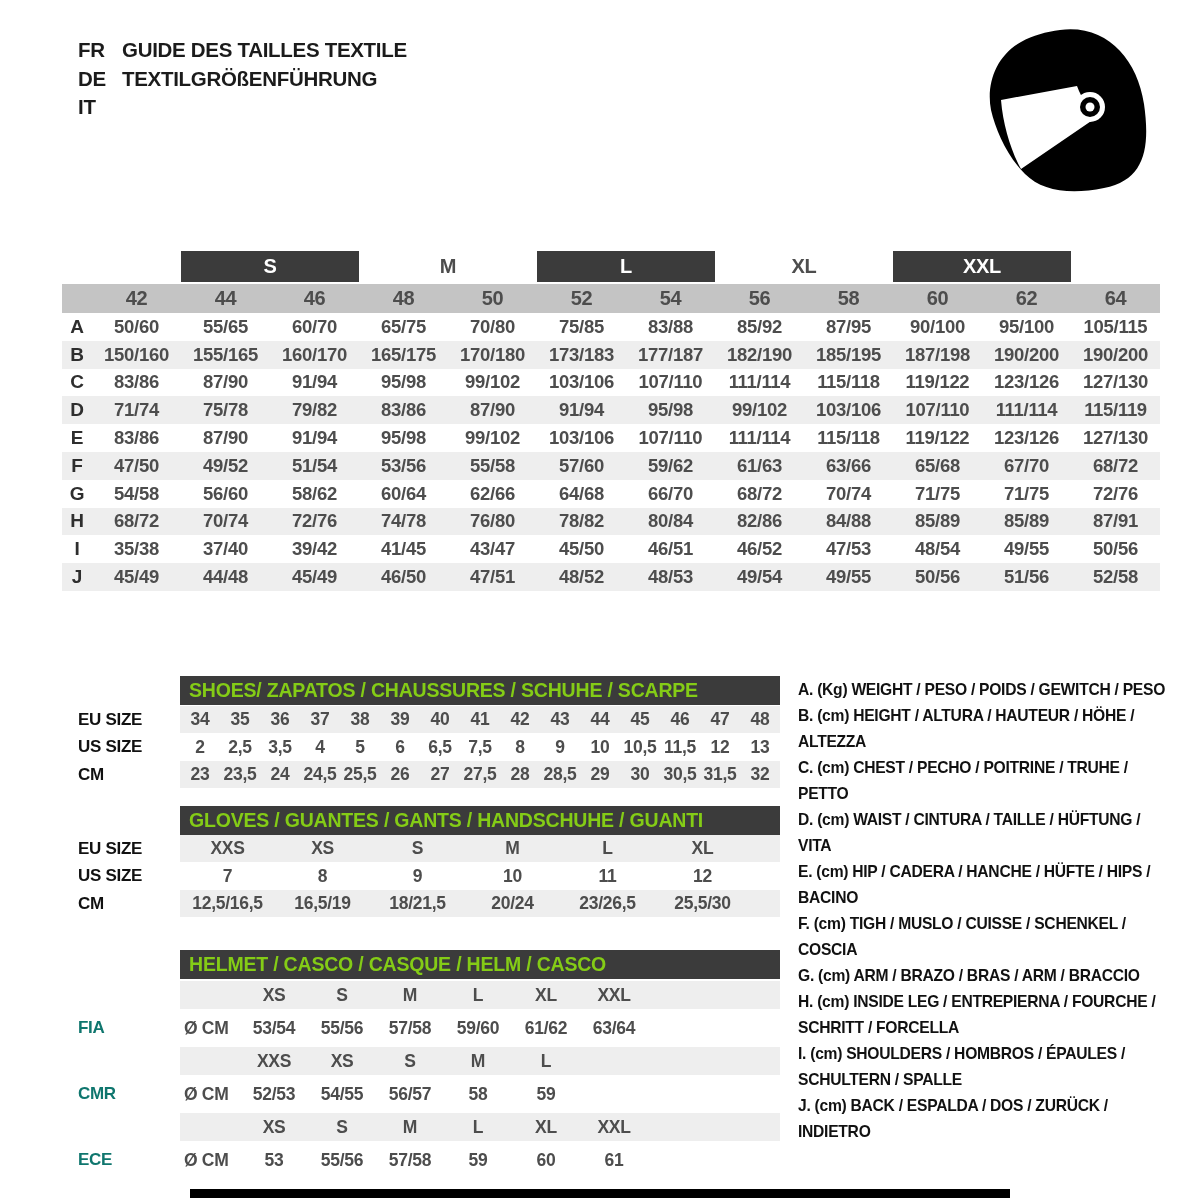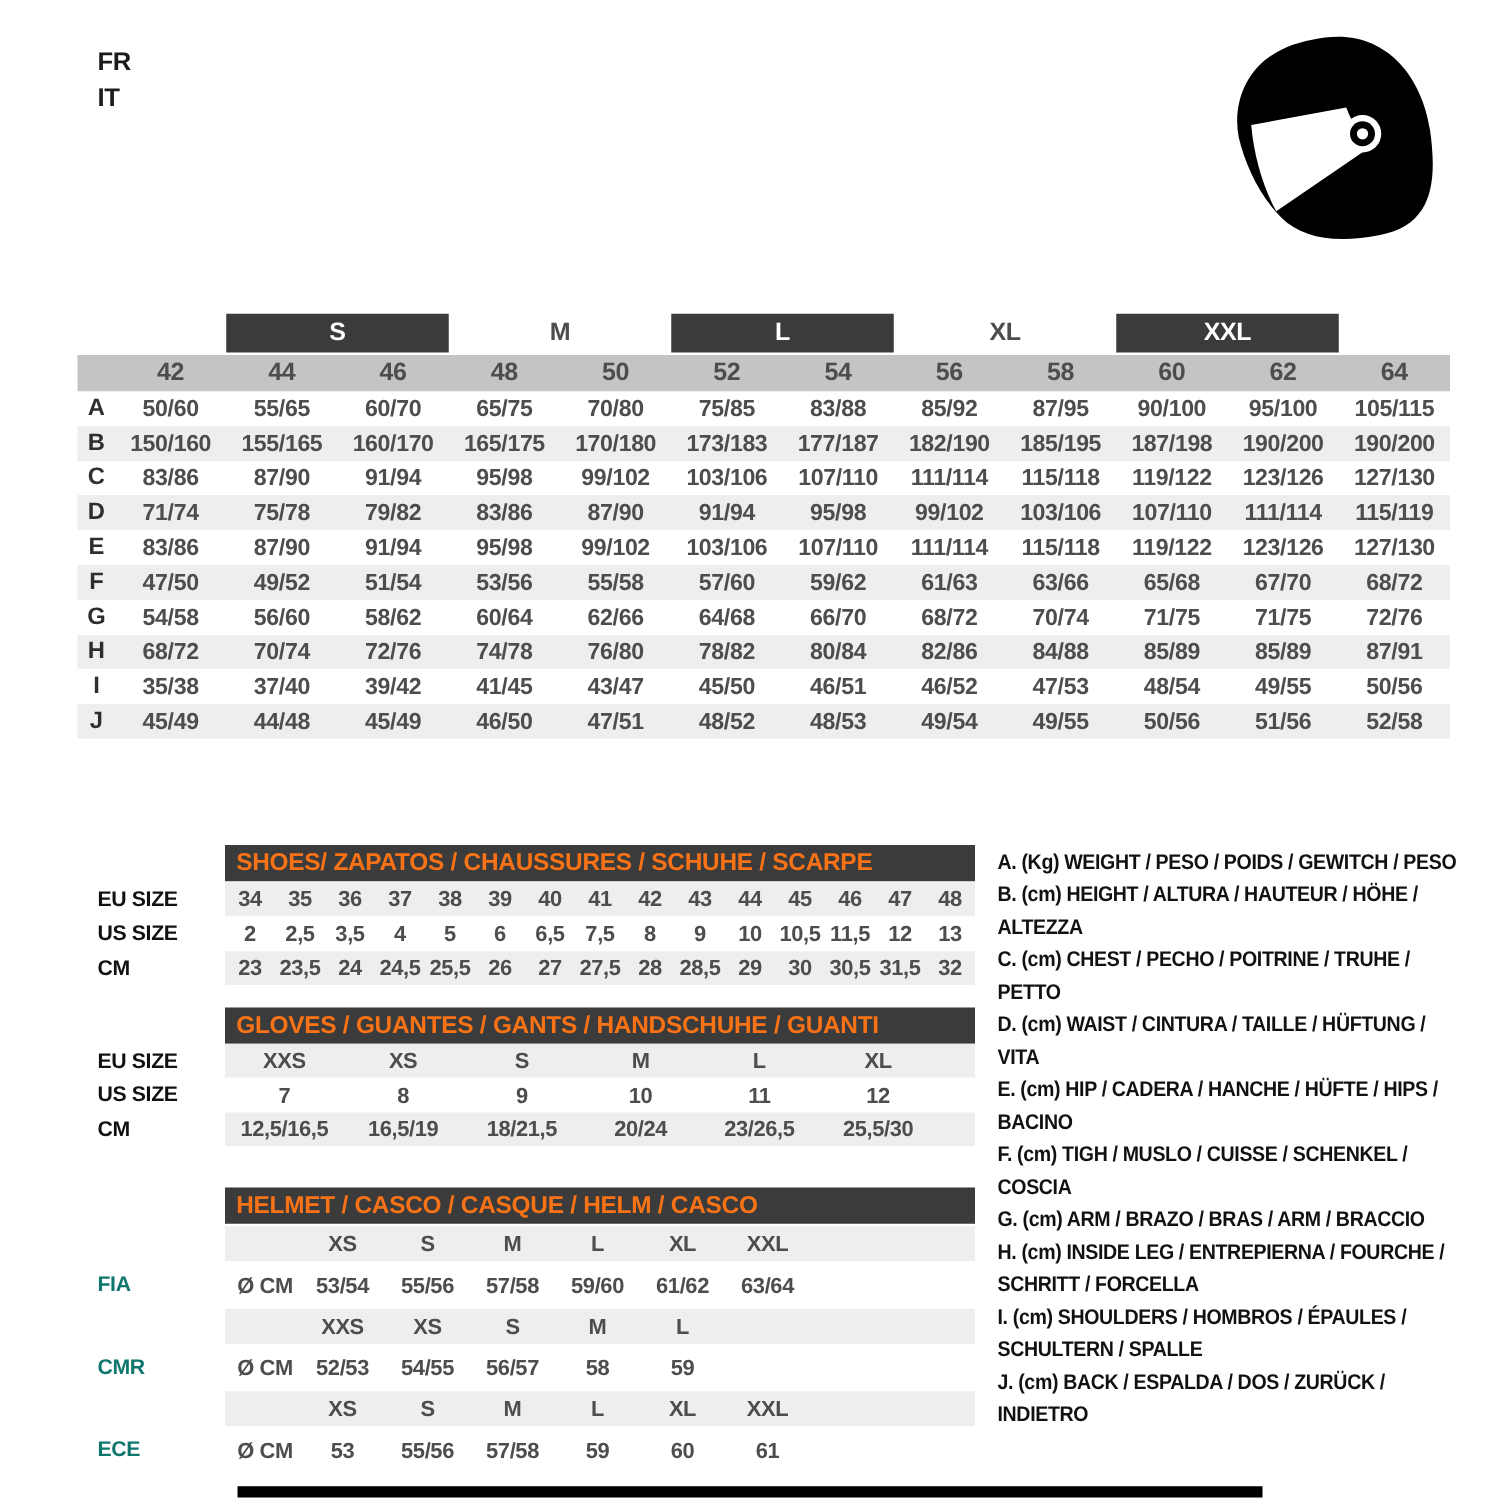--- a/index.html
+++ b/index.html
@@ -15,42 +15,47 @@
   
   .grid-row{display:grid;grid-template-columns:30px repeat(12,1fr);align-items:center;text-align:center}
   .group-row{height:31px}
   .group-dark{background:#3b3b3b;color:#fff;font-size:20px;height:31px;line-height:31px}
   .group-plain{color:#4d4d4d;font-size:20px}
   .band-row{height:29px;background:#c4c4c4;font-size:20px;color:#4d4d4d;margin-top:2px}
   .data-row{height:27.8px;font-size:18.5px;color:#4d4d4d}
   .data-row .letter{color:#2e2e2e;font-size:19px}
   .striped{background:#eeeeee}
   
-  .bar{background:#3b3b3b;color:#f97316;font-size:19.5px;line-height:29px;height:29px;
+  .bar{background:#3b3b3b;color:#84cc16;font-size:19.5px;line-height:29px;height:29px;
        padding-left:9px;box-sizing:border-box;width:600px;letter-spacing:-0.2px}
   
   .srow{height:27.4px;display:grid;align-items:center;text-align:center;font-size:17.5px;color:#4d4d4d;width:600px}
   .shoes-grid{grid-template-columns:repeat(15,40px)}
   .gloves-grid{grid-template-columns:repeat(6,95px) 1fr}
   .helmet-grid{grid-template-columns:60px repeat(6,68px) 1fr}
   .hrow{height:28px;margin-bottom:5px}
-  .unit{text-align:center;padding-left:4px}
+  .unit{text-align:left;padding-left:4px}
   .side-label{height:27.4px;line-height:27.4px;font-size:17px;color:#111}
   .hside{height:28px;line-height:28px;margin-bottom:5px;font-size:17px;color:#0f766e}
   
   .legend{width:400px;transform:scaleX(.92);transform-origin:left top}
   .legend-item{font-size:17px;line-height:26px;color:#111}
   .footer-bar{background:#000}
 </style>
 </head>
 <body>
 
 <div class="abs" style="left:78px;top:36px">
     <div class="lang-row">
       <div class="lang-code">FR</div>
+      <div>GUIDE DES TAILLES TEXTILE</div>
+    </div>
+    <div class="lang-row">
+      <div class="lang-code">DE</div>
+      <div>TEXTILGRÖßENFÜHRUNG</div>
     </div>
     <div class="lang-row">
       <div class="lang-code">IT</div>
     </div>
   </div>
 
 <div class="abs" style="left:972px;top:24px;width:180px;height:184px">
   <svg width="180" height="184" viewBox="0 0 180 184" xmlns="http://www.w3.org/2000/svg">
     <path d="M 88 6 C 134 0 165 34 172 80 C 178 122 174 156 132 164 C 98 171 70 167 53 150 C 35 132 24 107 19 86 C 14 60 24 32 49 18 C 61 11 74 8 88 6 Z" fill="#000"></path>
     <path d="M 29 76 L 105 62 C 110 76 118 86 128 91 L 49 145 C 39 127 31 101 29 76 Z" fill="#fff"></path>

